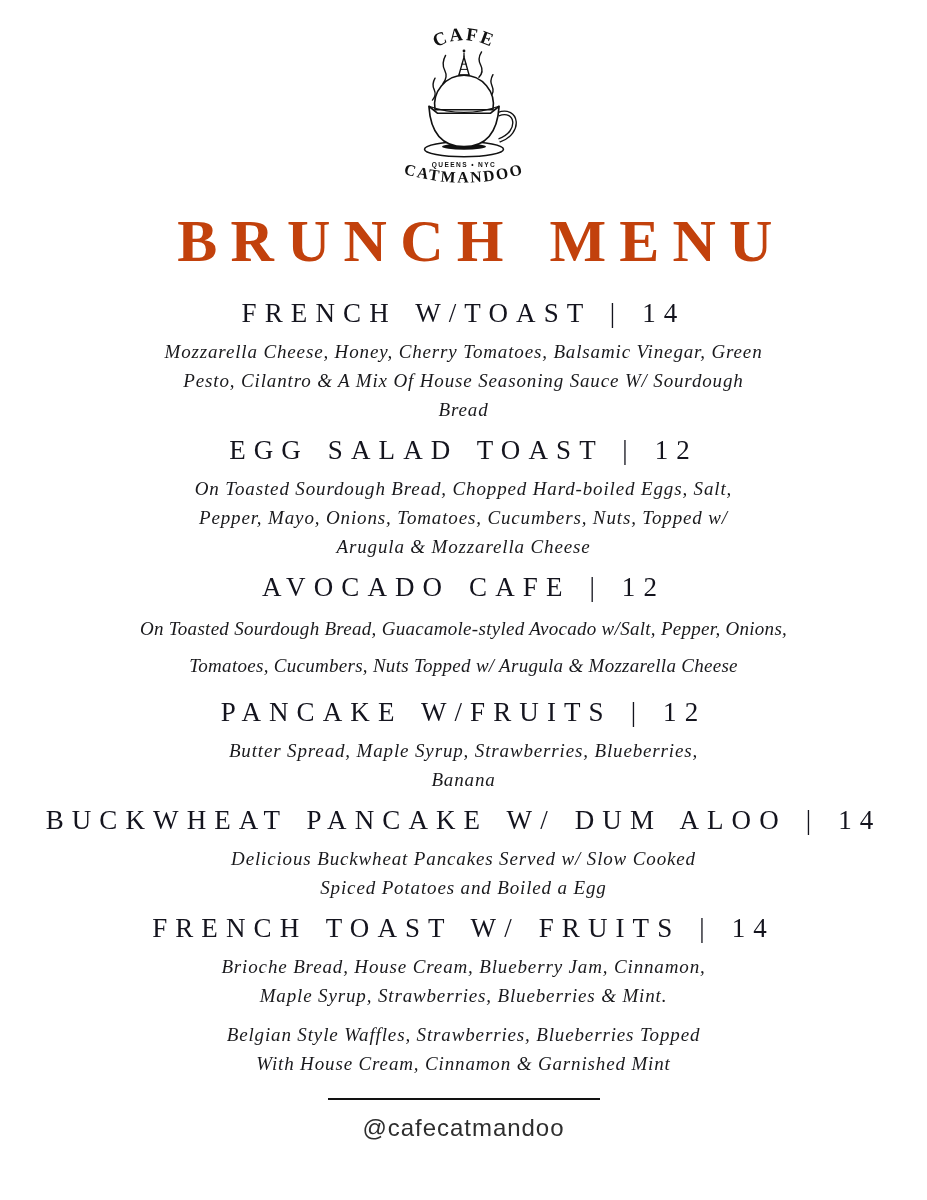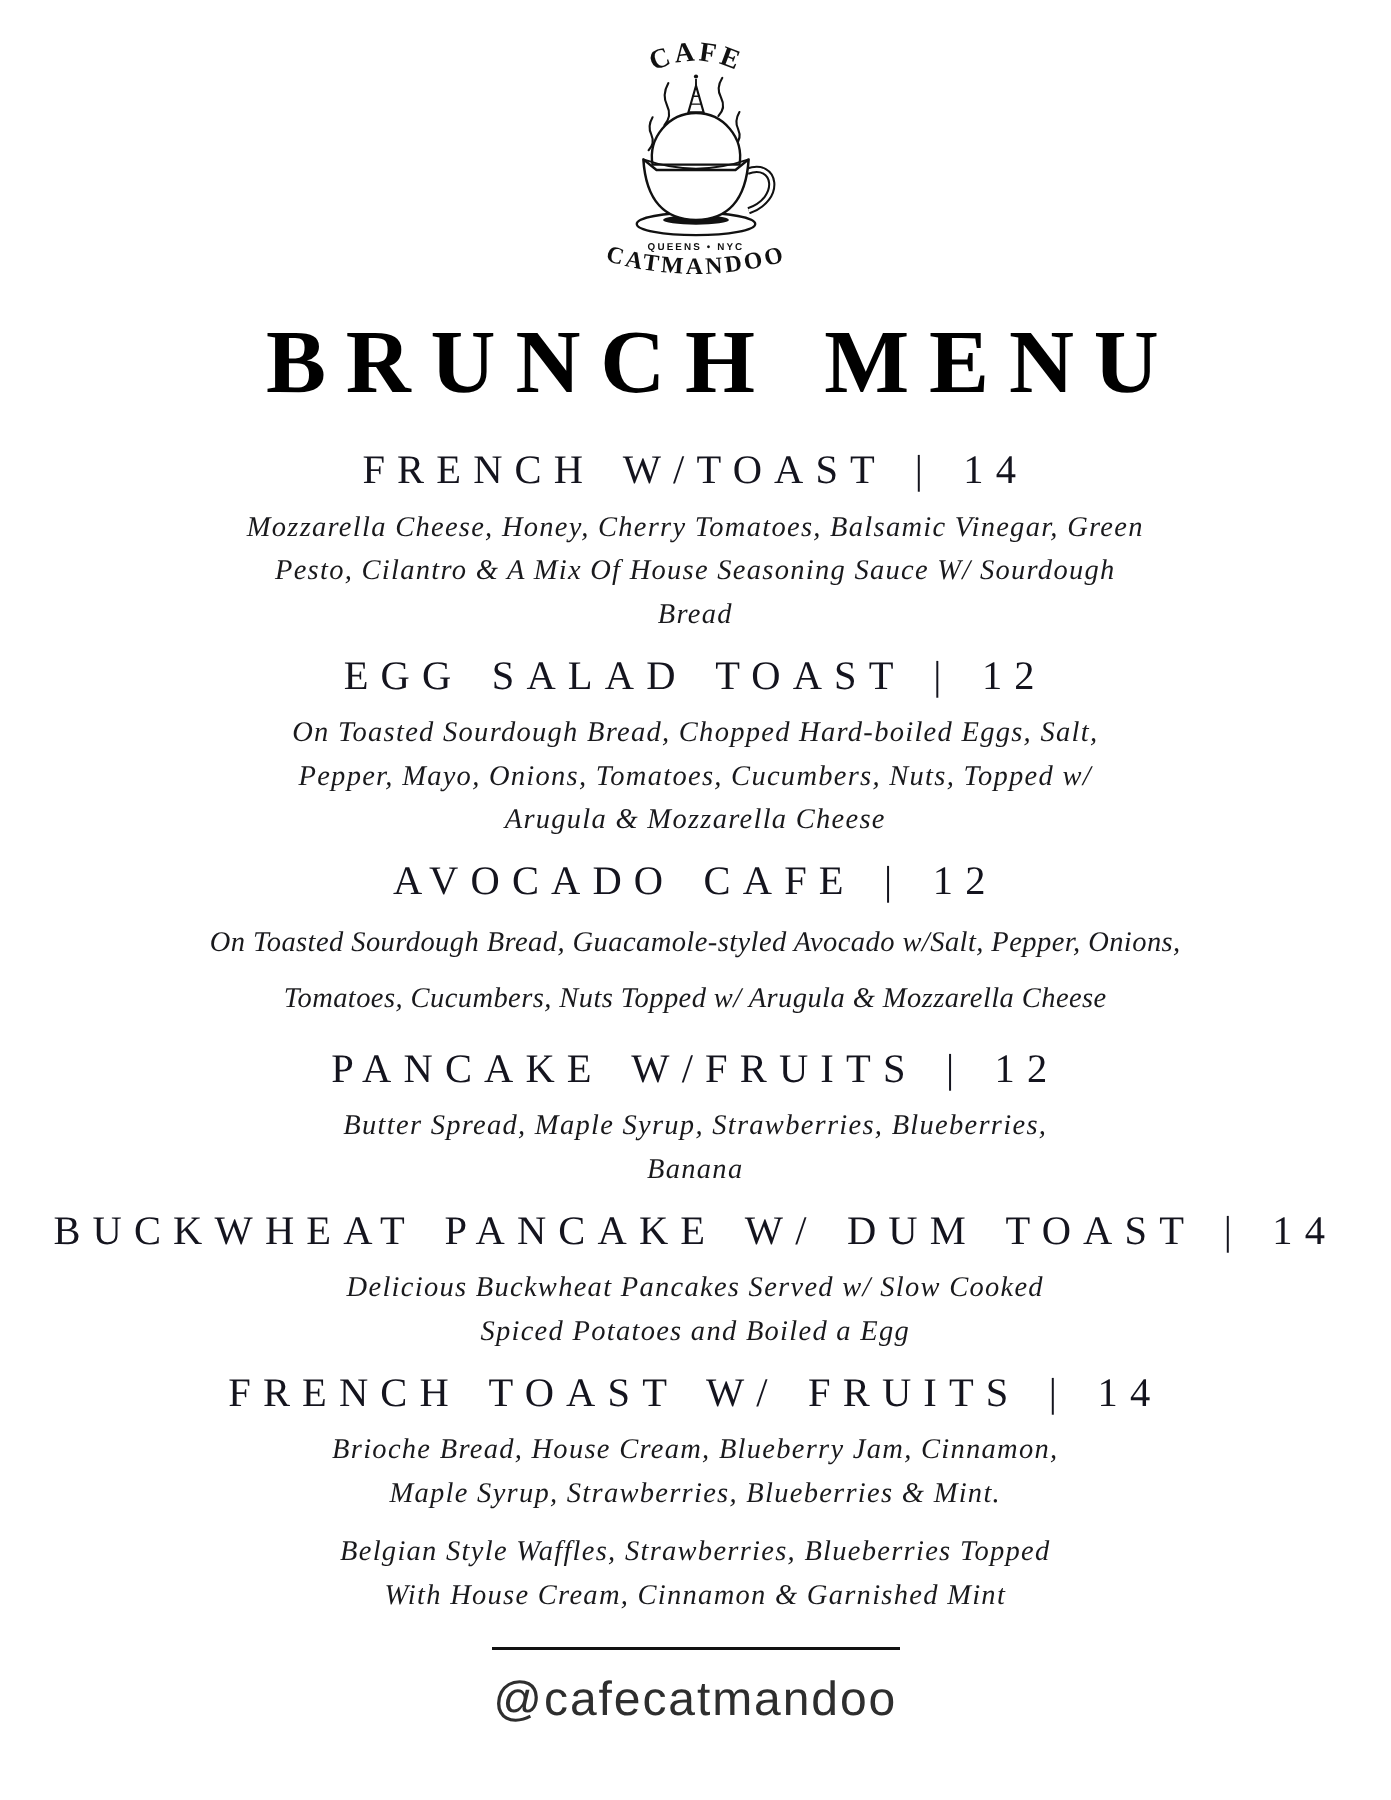--- a/index.html
+++ b/index.html
@@ -25,21 +25,21 @@
   }
   .logo-svg { display: block; }
   
   .menu-title {
     margin: 16px 0 24px 0;
     font-size: 60px;
     line-height: 1.05;
     font-weight: 700;
     letter-spacing: 0.22em;
     word-spacing: 0.08em;
-    color: #000000;
+    color: #c2410c;
     font-family: "Liberation Serif", "DejaVu Serif", serif;
     padding-left: 36px;
   }
   
   .items { max-width: 860px; margin: 0 auto; }
   .item { margin-bottom: 0; }
   .item-heading {
     font-size: 27px;
     line-height: 1.25;
     font-weight: 500;
@@ -69,21 +69,21 @@
   
   .footer { margin-top: 20px; }
   .footer-divider {
     width: 272px;
     height: 2px;
     background: #121212;
     margin: 0 auto 14px auto;
   }
   .footer-handle {
     font-family: "Liberation Sans", "DejaVu Sans", sans-serif;
-    font-size: 32px;
+    font-size: 24px;
     letter-spacing: 0.04em;
     color: #2e2e2e;
   }
 </style>
 </head>
 <body>
 
 <div class="menu-page">
 
   <div class="logo-wrap">
@@ -160,21 +160,21 @@
 Tomatoes, Cucumbers, Nuts Topped w/ Arugula &amp; Mozzarella Cheese</p>
     </section>
 
     <section class="item">
       <h2 class="item-heading"><span>PANCAKE W/FRUITS</span> <span class="sep">|</span> <span>12</span></h2>
       <p class="item-desc">Butter Spread, Maple Syrup, Strawberries, Blueberries,
 Banana</p>
     </section>
 
     <section class="item">
-      <h2 class="item-heading"><span>BUCKWHEAT PANCAKE W/ DUM TOAST</span> <span class="sep">|</span> <span>14</span></h2>
+      <h2 class="item-heading"><span>BUCKWHEAT PANCAKE W/ DUM ALOO</span> <span class="sep">|</span> <span>14</span></h2>
       <p class="item-desc">Delicious Buckwheat Pancakes Served w/ Slow Cooked
 Spiced Potatoes and Boiled a Egg</p>
     </section>
 
     <section class="item">
       <h2 class="item-heading"><span>FRENCH TOAST W/ FRUITS</span> <span class="sep">|</span> <span>14</span></h2>
       <p class="item-desc">Brioche Bread, House Cream, Blueberry Jam, Cinnamon,
 Maple Syrup, Strawberries, Blueberries &amp; Mint.</p>
     </section>
 

